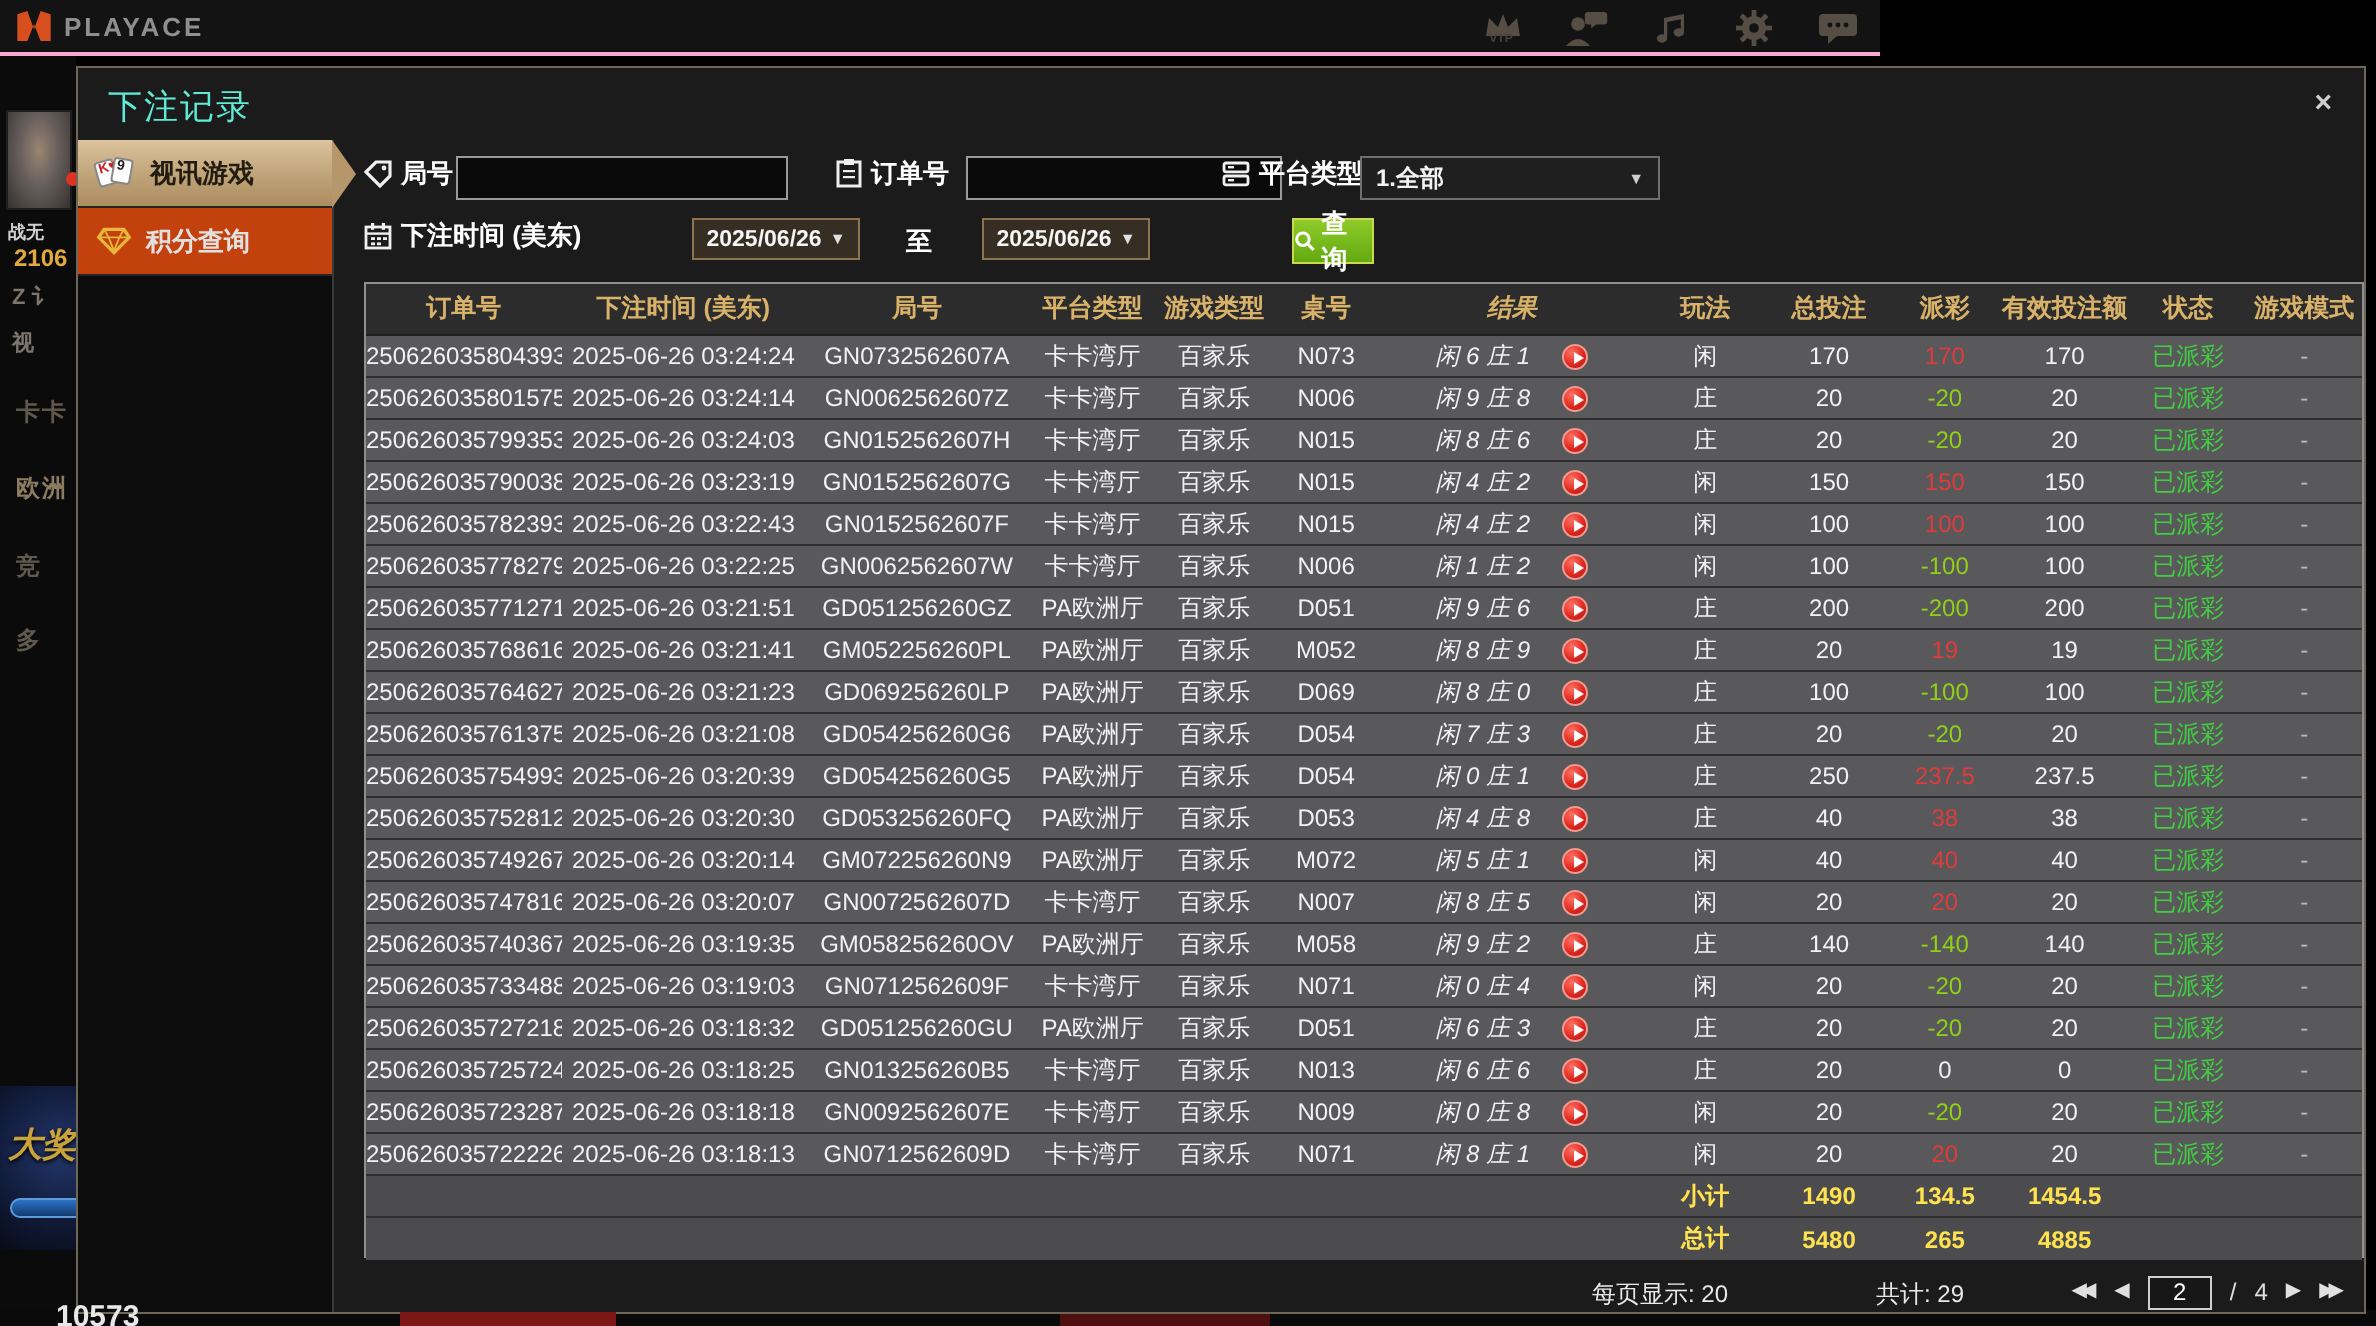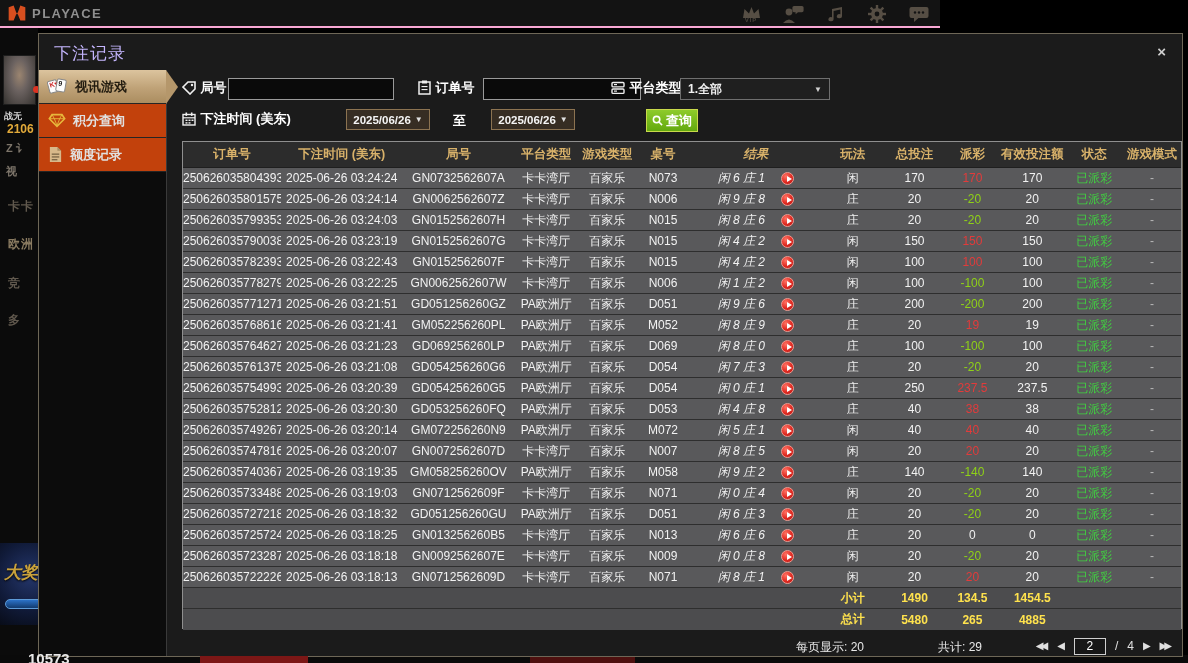--- a/index.html
+++ b/index.html
@@ -23,42 +23,42 @@
   .bgl-tab  { position:absolute; color:#60584d; font-size:12px; font-weight:bold; white-space:nowrap; letter-spacing:1px; }
   .jackpot { position:absolute; left:0px; top:515px; width:38px; height:82px; background:radial-gradient(circle at 80% 40%, #24366b 0%, #101a38 60%, #080c18 100%); }
   .jackpot span { position:absolute; left:4px; top:18px; color:#caa23c; font-size:17px; font-weight:bold; font-style:italic; text-shadow:0 1px 2px #000; }
   .jp-pill { position:absolute; left:5px; top:56px; width:40px; height:10px; border-radius:5px; background:linear-gradient(#2c72c8,#123a6e); border:1px solid #5e9bd8; }
   .bg-bottom { position:absolute; left:0; top:655px; width:1188px; height:8px; background:#0a0a0a; }
   .jp-num { position:absolute; left:28px; top:650px; color:#e8e8e8; font-size:15px; font-weight:bold; z-index:3; }
   .red-sliver1 { position:absolute; left:200px; top:656px; width:108px; height:7px; background:#7c1716; z-index:3; }
   .red-sliver2 { position:absolute; left:530px; top:657px; width:105px; height:6px; background:#4e100f; z-index:3; }
   
   .modal { position:absolute; left:38px; top:33px; width:1145px; height:624px; background:#1b1b1b; border:1px solid #6e6757; z-index:2; }
-  .m-title { position:absolute; left:15px; top:8px; color:#c4b5fd; font-size:17px; letter-spacing:1px; font-weight:normal; }
+  .m-title { position:absolute; left:15px; top:8px; color:#5eead4; font-size:17px; letter-spacing:1px; font-weight:normal; }
   .m-close { position:absolute; right:16px; top:9px; color:#cfcfcf; font-size:15px; font-weight:bold; cursor:pointer; }
   
   .sidebar { position:absolute; left:0; top:36px; width:128px; height:586px; background:#0c0c0c; border-right:1px solid #3a3a3a; }
   .side-item { position:relative; height:34px; display:flex; align-items:center; gap:7px; padding-left:9px; color:#e0e0e0; font-size:13px; font-weight:bold; background:#c2410c; border-bottom:1px solid #252525; white-space:nowrap; }
   .side-item.sel { background:linear-gradient(180deg,#dcc49e 0%,#bfa277 55%,#ab8d60 100%); color:#231c10; }
   .side-item.sel::after { content:""; position:absolute; right:-12px; top:0; border-left:12px solid #b5976b; border-top:17px solid transparent; border-bottom:17px solid transparent; z-index:4; }
   .cards { position:relative; width:20px; height:18px; flex:0 0 20px; }
   .card { position:absolute; width:10px; height:13px; background:#fdfdfd; border-radius:2px; border:1px solid #888; font-size:7px; font-weight:bold; line-height:8px; padding-left:1px; }
   .card.c1 { left:0; top:2px; transform:rotate(-16deg); color:#c e; color:#c22; z-index:1; }
   .card.c2 { left:8px; top:1px; transform:rotate(10deg); color:#222; z-index:2; }
   
   .main { position:absolute; left:129px; top:36px; width:1016px; height:586px; }
   .flabel { color:#ffffff; font-size:13px; font-weight:bold; white-space:nowrap; }
   .f-ico { display:inline-block; vertical-align:middle; }
   .inp { position:absolute; height:22px; background:#0a0a0a; border:1px solid #9a9a9a; color:#ddd; font-size:12px; padding:0 5px; }
   .row1 { top:8px; } .row2 { top:39px; }
   .sel-box { position:absolute; height:22px; background:#1f1f1f; border:1px solid #6f6f6f; color:#f2f2f2; font-size:12px; font-weight:bold; display:flex; align-items:center; padding:0 7px; }
   .sel-box .arr { margin-left:auto; color:#cfcfcf; font-size:8px; }
   .date-box { position:absolute; width:84px; height:21px; background:#362d23; border:1px solid #8c7351; color:#f5f5f5; font-size:11.5px; font-weight:bold; display:flex; align-items:center; justify-content:center; gap:4px; }
   .date-box .arr { color:#e0e0e0; font-size:8px; }
-  .query-btn { position:absolute; width:52px; height:23px; background:linear-gradient(180deg,#8ecb2a 0%,#63a90f 100%); border:1px solid #c9d94b; color:#fff; font-size:13px; font-weight:bold; display:flex; align-items:center; justify-content:center; gap:3px; cursor:pointer; }
+  .query-btn { position:absolute; width:41px; height:23px; background:linear-gradient(180deg,#8ecb2a 0%,#63a90f 100%); border:1px solid #c9d94b; color:#fff; font-size:13px; font-weight:bold; display:flex; align-items:center; justify-content:center; gap:3px; cursor:pointer; }
   
   .btable { position:absolute; left:14px; top:71px; width:1000px; height:488px; border:1px solid #8f8f8f; background:#59595b; }
   .tr { display:flex; align-items:center; height:21px; background:#59595b; border-bottom:1px solid #2e2e2e; }
   .tr.head { height:26px; background:#2c2c2c; border-bottom:1px solid #1f1f1f; }
   .tr.sum { height:21px; background:#4c4c4e; }
   .tr.sum:last-child { border-bottom:none; }
   .td { font-size:12px; color:#f2f2f2; text-align:center; white-space:nowrap; overflow:hidden; }
   .head .td { color:#d9b26a; font-weight:bold; font-size:12.5px; }
   .c-order{width:98px;} .c-time{width:122px;} .c-round{width:112px;} .c-platform{width:64px;}
   .c-game{width:58px;} .c-table{width:54px;} .c-result{width:132px; display:flex; align-items:center; justify-content:center; gap:16px;font-style:italic;}
@@ -164,30 +164,20 @@
       </span>
       <span>视讯游戏</span>
     </div>
     <div class="side-item">
       <svg width="18" height="15" viewBox="0 0 20 16">
         <path d="M4.5 1.5 H15.5 L18.5 6 L10 14.5 L1.5 6 Z" fill="none" stroke="#e7b83c" stroke-width="1.8"></path>
         <path d="M1.5 6 H18.5 M7 6 L10 13.5 L13 6 M4.5 1.5 L7 6 M15.5 1.5 L13 6" fill="none" stroke="#e7b83c" stroke-width="1"></path>
       </svg>
       <span>积分查询</span>
     </div>
-    <div class="side-item">
-      <svg width="15" height="17" viewBox="0 0 16 18">
-        <path d="M2 1 H10 L14 5 V17 H2 Z" fill="#d8b88a"></path>
-        <path d="M10 1 V5 H14 Z" fill="#a98c60"></path>
-        <rect x="4" y="8" width="8" height="1.2" fill="#6b573a"></rect>
-          <rect x="4" y="11" width="8" height="1.2" fill="#6b573a"></rect>
-          <rect x="4" y="14" width="6" height="1.2" fill="#6b573a"></rect>
-      </svg>
-      <span>额度记录</span>
-    </div>
   </div>
 
   <div class="main">
 
     <div class="abs row1" style="left:14px;">
       <svg class="f-ico" width="14" height="14" viewBox="0 0 14 14">
         <path d="M1 6 L6 1 H13 V8 L8 13 Z" fill="none" stroke="#efefef" stroke-width="1.6"></path>
           <circle cx="10" cy="4" r="1.2" fill="#efefef"></circle>
       </svg>
       <span class="flabel">局号</span>

